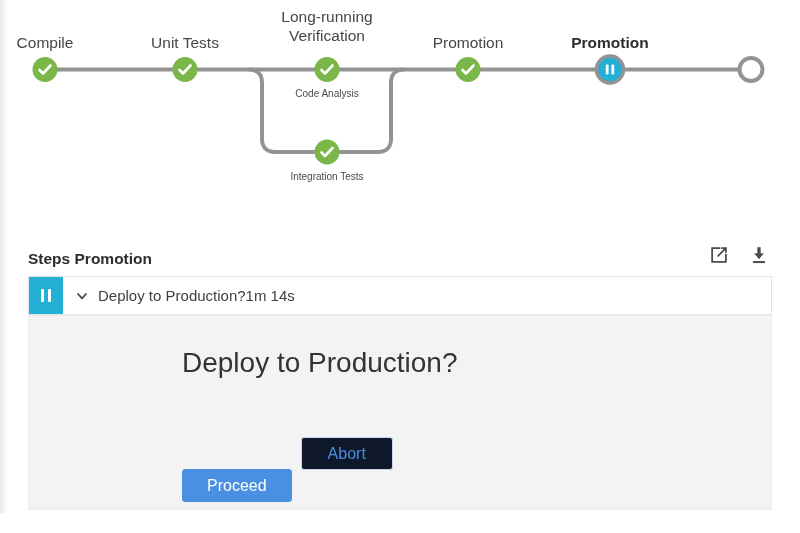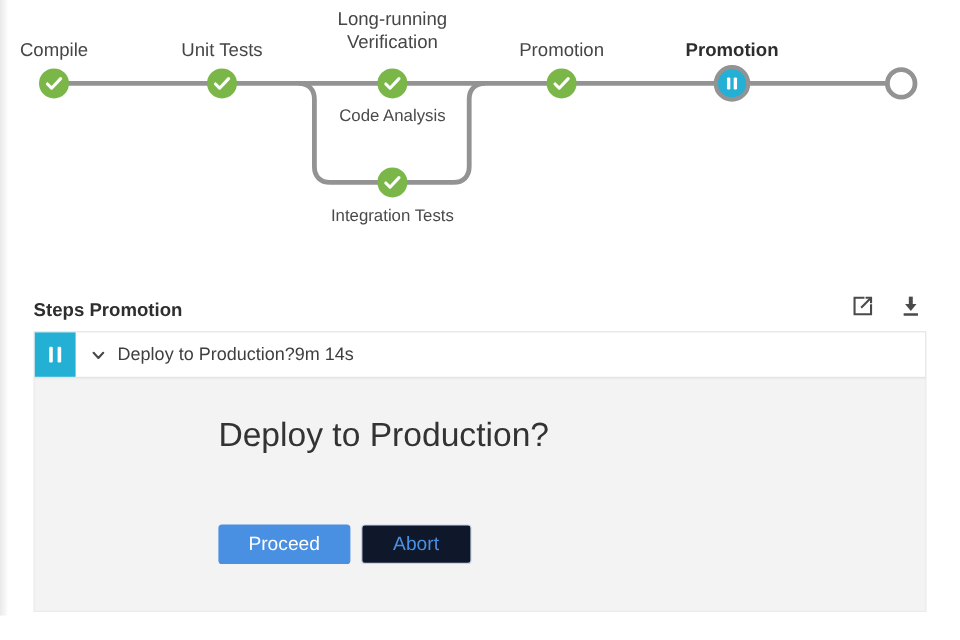--- a/index.html
+++ b/index.html
@@ -17,21 +17,21 @@
   .pipeline{position:absolute;left:0;top:0;width:800px;height:210px;}
   .stage-label{
     position:absolute;transform:translateX(-50%);
     text-align:center;font-size:15.5px;line-height:19px;color:#464646;
     white-space:nowrap;
   }
   .stage-label.wrap{white-space:normal;}
   .stage-label.bold{font-weight:700;color:#2e2e2e;}
   .branch-label{
     position:absolute;transform:translateX(-50%);
-    text-align:center;font-size:14px;color:#4a4a4a;white-space:nowrap;
+    text-align:center;font-size:10px;color:#4a4a4a;white-space:nowrap;
   }
   
   .steps-header{
     position:absolute;left:28px;top:238px;width:744px;height:30px;
     display:flex;align-items:flex-end;
   }
   .steps-title{font-size:15.5px;font-weight:700;color:#2e2e2e;}
   .steps-header .spacer{flex:1;}
   .icon-btn{
     width:26px;height:26px;display:flex;align-items:center;justify-content:center;
@@ -62,21 +62,21 @@
     position:absolute;left:153px;top:30px;
     font-size:28px;line-height:34px;color:#333;font-weight:400;
   }
   .input-buttons{position:absolute;left:153px;top:121px;display:flex;}
   .btn{
     font-family:"Liberation Sans","DejaVu Sans",sans-serif;
     font-size:16px;height:33px;border-radius:3px;cursor:pointer;
     display:inline-flex;align-items:center;justify-content:center;
     box-sizing:border-box;
   }
-  .btn-proceed{background:#4a90e2;color:#ffffff;border:1px solid #4a90e2;padding:0 24px;}
+  .btn-proceed{background:#4a90e2;color:#ffffff;border:1px solid #4a90e2;padding:0 24px;margin-top:32px;}
   .btn-abort{background:#0f172a;color:#4a90e2;border:1px solid #c4d6ea;padding:0 26px;margin-left:9px;}
 </style>
 </head>
 <body>
 
 <div class="left-edge-strip"></div>
 
 <div class="pipeline">
   <svg width="800" height="210" viewBox="0 0 800 210">
 
@@ -157,21 +157,21 @@
         <span></span>
         <span></span>
       </span>
   </div>
   <span class="step-chevron">
     <svg width="14" height="14" viewBox="0 0 14 14">
       <polyline points="3,5 7,9.3 11,5" fill="none" stroke="#4a4a4a" stroke-width="1.8" stroke-linecap="round" stroke-linejoin="round"></polyline>
     </svg>
   </span>
   <span class="step-title">Deploy to Production?</span>
-  <span class="step-duration">9m 14s</span>
+  <span class="step-duration">1m 14s</span>
 </div>
 
 <div class="step-body">
   <div class="input-heading">Deploy to Production?</div>
   <div class="input-buttons">
     <button class="btn btn-proceed">Proceed</button>
     <button class="btn btn-abort">Abort</button>
   </div>
 </div>
 

